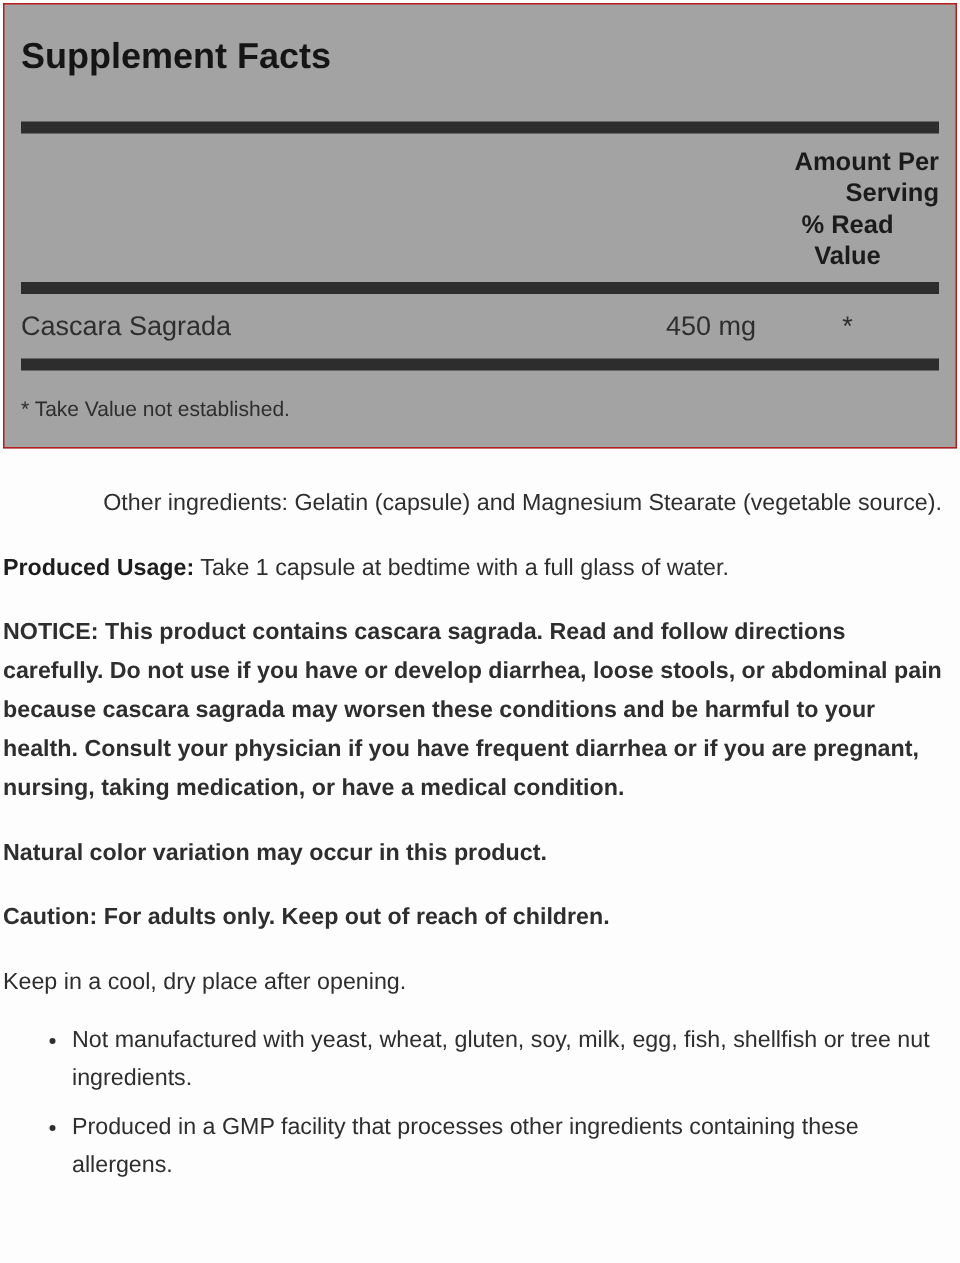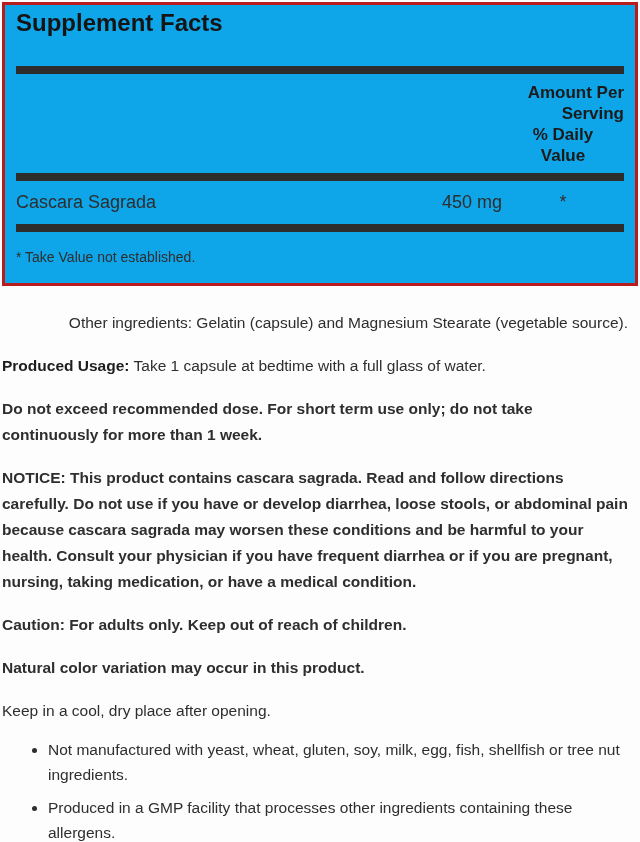--- a/index.html
+++ b/index.html
@@ -7,23 +7,23 @@
     width: 640px;
     height: 842px;
     background: #fdfdfd;
     font-family: "Liberation Sans", sans-serif;
     color: #2a2a2a;
     overflow: hidden;
   }
   
   .facts-box {
     margin: 2px 2px 0 2px;
-    border: 3px solid #b91c1c;
-    background: #0ea5e9;
-    padding: 3px 11px 17px 11px;
+    border: 1px solid #b91c1c;
+    background: #a3a3a3;
+    padding: 20px 11px 17px 11px;
     box-sizing: border-box;
   }
   .facts-title {
     font-size: 24px;
     font-weight: bold;
     color: #151515;
     line-height: 30px;
     margin: 0;
   }
   .serving-size {
@@ -93,21 +93,21 @@
   <h1 class="facts-title">Supplement Facts</h1>
 
   <div class="bar bar-1"></div>
 
   <div class="facts-header-row">
     <div class="col-name"></div>
     <div class="col-amount">
       <span class="hdr-inner">Amount Per Serving</span>
     </div>
     <div class="col-dv">
-      <span class="hdr-inner">% Daily Value</span>
+      <span class="hdr-inner">% Read Value</span>
     </div>
   </div>
 
   <div class="bar bar-2"></div>
 
   <div class="facts-row">
     <div class="col-name">
       <div>Cascara Sagrada</div>
     </div>
     <div class="col-amount">450 mg</div>
@@ -119,27 +119,26 @@
   <div class="bar bar-3"></div>
 
   <div class="facts-footnote">* Take Value not established.</div>
 </div>
 
 <div class="body-copy">
   <p class="first">Other ingredients: Gelatin (capsule) and Magnesium Stearate (vegetable source).</p>
 
   <p><span class="bold-inline">Produced Usage:</span><span> Take 1 capsule at bedtime with a full glass of water.</span></p>
 
-  <p class="bold-par">Do not exceed recommended dose. For short term use only; do not take continuously for more than 1 week.</p>
 
   <p class="bold-par">NOTICE: This product contains cascara sagrada. Read and follow directions carefully. Do not use if you have or develop diarrhea, loose stools, or abdominal pain because cascara sagrada may worsen these conditions and be harmful to your health. Consult your physician if you have frequent diarrhea or if you are pregnant, nursing, taking medication, or have a medical condition.</p>
 
+  <p class="bold-par">Natural color variation may occur in this product.</p>
+
   <p class="bold-par">Caution: For adults only. Keep out of reach of children.</p>
-
-  <p class="bold-par">Natural color variation may occur in this product.</p>
 
   <p>Keep in a cool, dry place after opening.</p>
 
   <ul class="bullet-list">
     <li><span class="bold-inline"></span><span>Not manufactured with yeast, wheat, gluten, soy, milk, egg, fish, shellfish or tree nut ingredients.</span></li>
     <li><span class="bold-inline"></span><span>Produced in a GMP facility that processes other ingredients containing these allergens.</span></li>
 
   </ul>
 </div>
 

